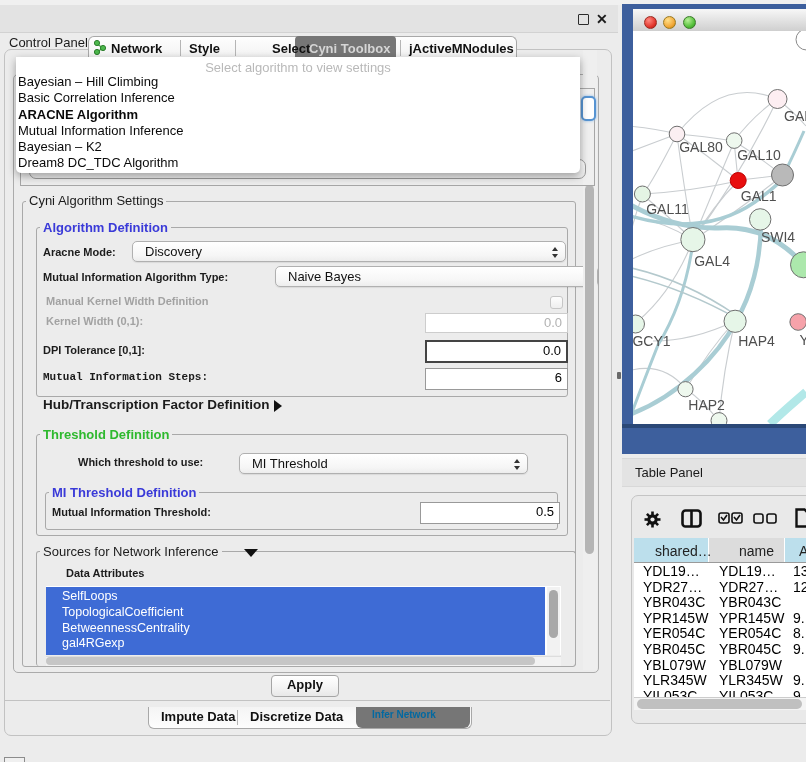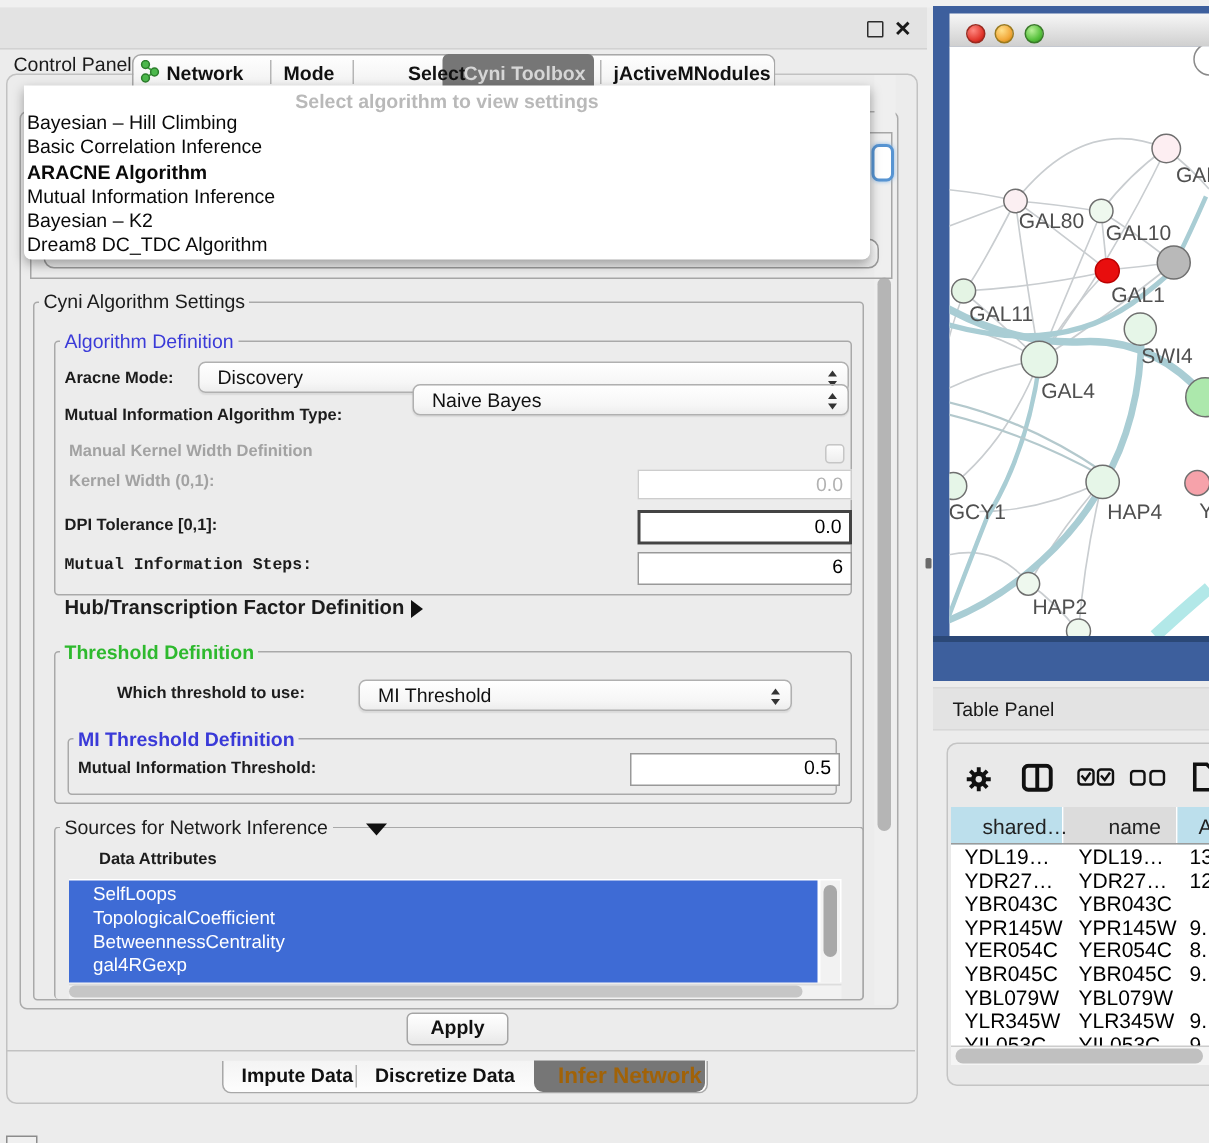--- a/index.html
+++ b/index.html
@@ -27,31 +27,31 @@
 <div class="abs" style="left:596px;top:11px;font-size:14px;font-weight:bold;color:#1a1a1a;">✕</div>
 
 <div class="abs" style="left:4px;top:49px;width:606px;height:685px;border:1px solid #c2c2c2;border-radius:7px;background:#ececec;"></div>
 
 <div class="abs" style="left:13px;top:74px;width:584px;height:597px;border:1px solid #ababab;border-radius:5px;background:#ececec;"></div>
 
 <div class="gbox" style="left:22px;top:201px;width:552px;height:464px;"></div>
 <div class="gtitle" style="left:26px;top:193px;color:#1c1c1c;">Cyni Algorithm Settings</div>
 
 <div class="gbox" style="left:36px;top:227px;width:530px;height:168px;"></div>
-<div class="gtitle" style="left:40px;top:220px;color:#3a3ad8;font-weight:normal;">Algorithm Definition</div>
+<div class="gtitle" style="left:40px;top:220px;color:#3a3ad8;font-weight:bold;">Algorithm Definition</div>
 
 <div class="glab" style="left:43px;top:246px;">Aracne Mode:</div>
 <div class="combo" style="left:132px;top:241px;width:432px;height:19px;">
   <div class="ct">Discovery</div>
   <div class="arr" style="right:7px;top:4.5px;border-left:3px solid transparent;border-right:3px solid transparent;border-bottom:4px solid #333;"></div>
   <div class="arr" style="right:7px;bottom:3.5px;border-left:3px solid transparent;border-right:3px solid transparent;border-top:4px solid #333;"></div>
 </div>
 
 <div class="glab" style="left:43px;top:271px;">Mutual Information Algorithm Type:</div>
-<div class="combo" style="left:275px;top:256px;width:289px;height:19px;">
+<div class="combo" style="left:275px;top:266px;width:289px;height:19px;padding-left:32px;">
   <div class="ct">Naive Bayes</div>
   <div class="arr" style="right:7px;top:4.5px;border-left:3px solid transparent;border-right:3px solid transparent;border-bottom:4px solid #333;"></div>
   <div class="arr" style="right:7px;bottom:3.5px;border-left:3px solid transparent;border-right:3px solid transparent;border-top:4px solid #333;"></div>
 </div>
 
 <div class="glab" style="left:46px;top:295px;color:#a2a2a2;">Manual Kernel Width Definition</div>
 <div class="abs" style="left:550px;top:296px;width:11px;height:11px;border:1px solid #c6c6c6;border-radius:3px;background:linear-gradient(#fdfdfd,#eee);"></div>
 
 <div class="glab" style="left:46px;top:315px;color:#a2a2a2;">Kernel Width (0,1):</div>
 <div class="fld" style="left:425px;top:313px;width:136px;height:17px;border:1px solid #cdcdcd;color:#b2b2b2;padding:1px 5px 0 0;">0.0</div>
@@ -108,39 +108,39 @@
 <div class="abs" style="left:235px;top:40px;width:1px;height:16px;background:#b5b5b5;"></div>
 <div class="abs" style="left:400px;top:40px;width:1px;height:16px;background:#b5b5b5;"></div>
 <svg class="abs" style="left:93px;top:40px;" width="14" height="16" viewBox="0 0 14 16">
  <line x1="4" y1="4" x2="10" y2="8" stroke="#3aa33a" stroke-width="1.2"></line>
  <line x1="4" y1="12" x2="10" y2="8" stroke="#3aa33a" stroke-width="1.2"></line>
  <circle cx="4" cy="3" r="2.6" fill="#4cb84c" stroke="#2c7d2c"></circle>
  <circle cx="4" cy="12" r="2.6" fill="#4cb84c" stroke="#2c7d2c"></circle>
  <circle cx="10" cy="8" r="2.6" fill="#4cb84c" stroke="#2c7d2c"></circle>
 </svg>
 <div class="abs b" style="left:111px;top:41px;font-size:13px;color:#111;">Network</div>
-<div class="abs b" style="left:189px;top:41px;font-size:13px;color:#111;">Mode</div>
+<div class="abs b" style="left:189px;top:41px;font-size:13px;color:#111;">Style</div>
 <div class="abs b" style="left:248px;top:41px;font-size:13px;color:#111;margin-left:24px;">Select</div>
 <div class="abs b" style="left:309px;top:41px;font-size:13px;color:#d6d6d6;">Cyni Toolbox</div>
 <div class="abs b" style="left:409px;top:41px;font-size:13px;color:#111;">jActiveMNodules</div>
 
 <div class="abs" style="left:20px;top:88px;width:573px;height:96px;border:1px solid #a6a6a6;"></div>
 <div class="abs" style="left:581px;top:96px;width:11px;height:21px;border:2.5px solid #5794d2;border-radius:5px;background:#fff;box-shadow:0 0 3px #8ab8e6;"></div>
 <div class="abs" style="left:29px;top:159px;width:555px;height:18px;border:1px solid #9a9a9a;border-radius:7px;background:linear-gradient(#fff,#e9e9e9);"></div>
 
 <div class="abs" style="left:16px;top:57px;width:564px;height:116px;background:#fff;border-radius:0 0 5px 5px;box-shadow:0 3px 8px rgba(0,0,0,0.35);"></div>
-<div class="abs" style="left:16px;top:60px;width:564px;text-align:center;font-size:13px;color:#b9b9b9;font-weight:bold;">Select algorithm to view settings</div>
+<div class="abs" style="left:16px;top:60px;width:564px;text-align:center;font-size:13px;color:#b9b9b9;">Select algorithm to view settings</div>
 <div class="abs" style="left:18px;top:74px;font-size:13px;line-height:16.3px;color:#0a0a0a;">Bayesian – Hill Climbing<br>Basic Correlation Inference<br><span class="b">ARACNE Algorithm</span><br>Mutual Information Inference<br>Bayesian – K2<br>Dream8 DC_TDC Algorithm</div>
 
 <div class="abs" style="left:148px;top:707px;width:322px;height:21px;background:linear-gradient(#f4f4f4,#fdfdfd);border:1px solid #a8a8a8;border-top:none;border-radius:0 0 6px 6px;"></div>
 <div class="abs" style="left:356px;top:707px;width:114px;height:21px;background:#767676;border-radius:0 0 6px 6px;"></div>
 <div class="abs" style="left:237px;top:710px;width:1px;height:15px;background:#b5b5b5;"></div>
 <div class="abs b" style="left:161px;top:709px;font-size:13px;color:#111;">Impute Data</div>
 <div class="abs b" style="left:250px;top:709px;font-size:13px;color:#111;">Discretize Data</div>
-<div class="abs b" style="left:372px;top:709px;font-size:15px;color:#a16207;">Infer Network</div>
+<div class="abs b" style="left:372px;top:709px;font-size:10px;color:#0369a1;">Infer Network</div>
 
 <div class="abs" style="left:4px;top:757px;width:19px;height:10px;border:1.5px solid #8c8c8c;background:#f0f0f0;"></div>
 
 <div class="abs" style="left:617px;top:372px;width:4px;height:7px;background:#6a6a6a;border-radius:1px;"></div>
 
 <div class="abs" style="left:622px;top:4px;width:184px;height:450px;background:#3d5f9d;"></div>
 <div class="abs" style="left:622px;top:424px;width:184px;height:4px;background:#2b4877;"></div>
 <div class="abs" style="left:633px;top:9px;width:173px;height:22px;background:linear-gradient(#f7f7f7,#cfcfcf);border-bottom:1px solid #8a8a8a;"></div>
 <div class="abs" style="left:644px;top:16px;width:11px;height:11px;border-radius:50%;background:radial-gradient(circle at 35% 30%,#ff8880,#e33a30 60%,#b00f0a);border:0.5px solid #9a2a20;"></div>
 <div class="abs" style="left:663px;top:16px;width:11px;height:11px;border-radius:50%;background:radial-gradient(circle at 35% 30%,#ffe08a,#f2a93b 60%,#c07c00);border:0.5px solid #9a7a20;"></div>

